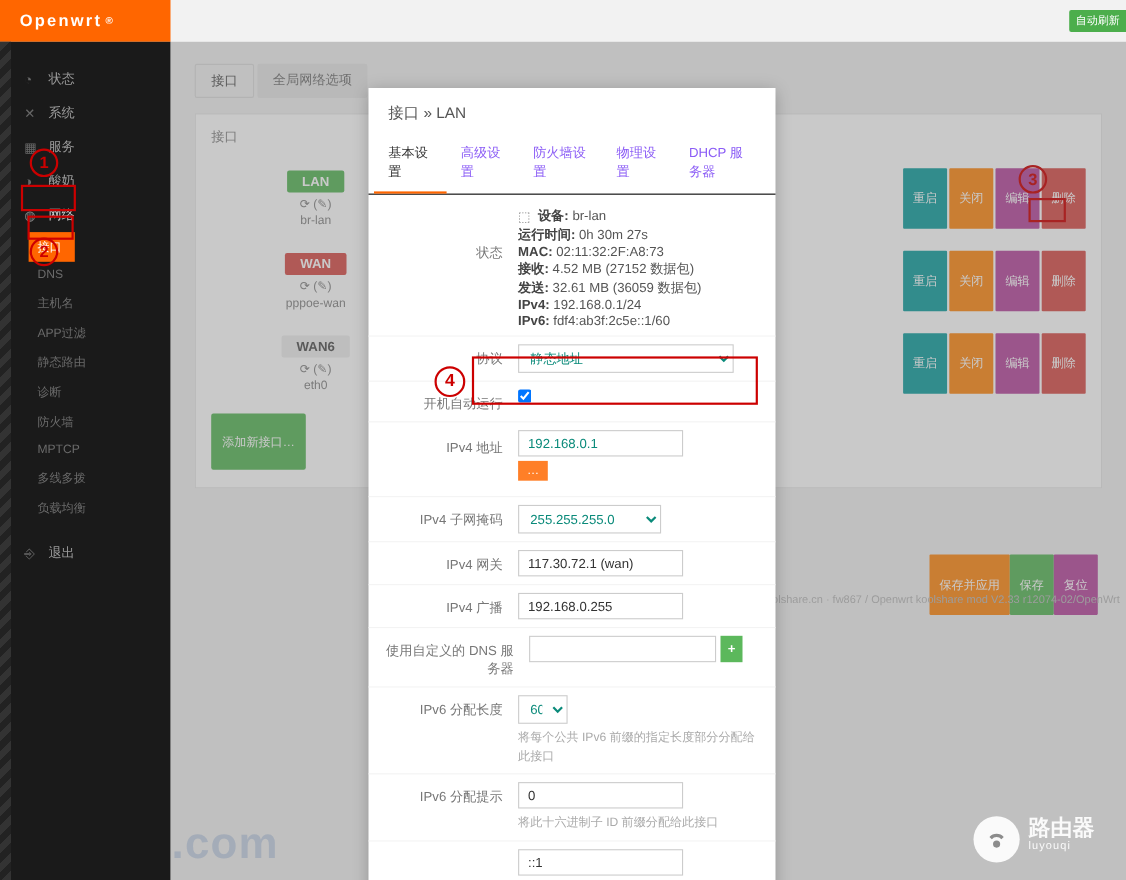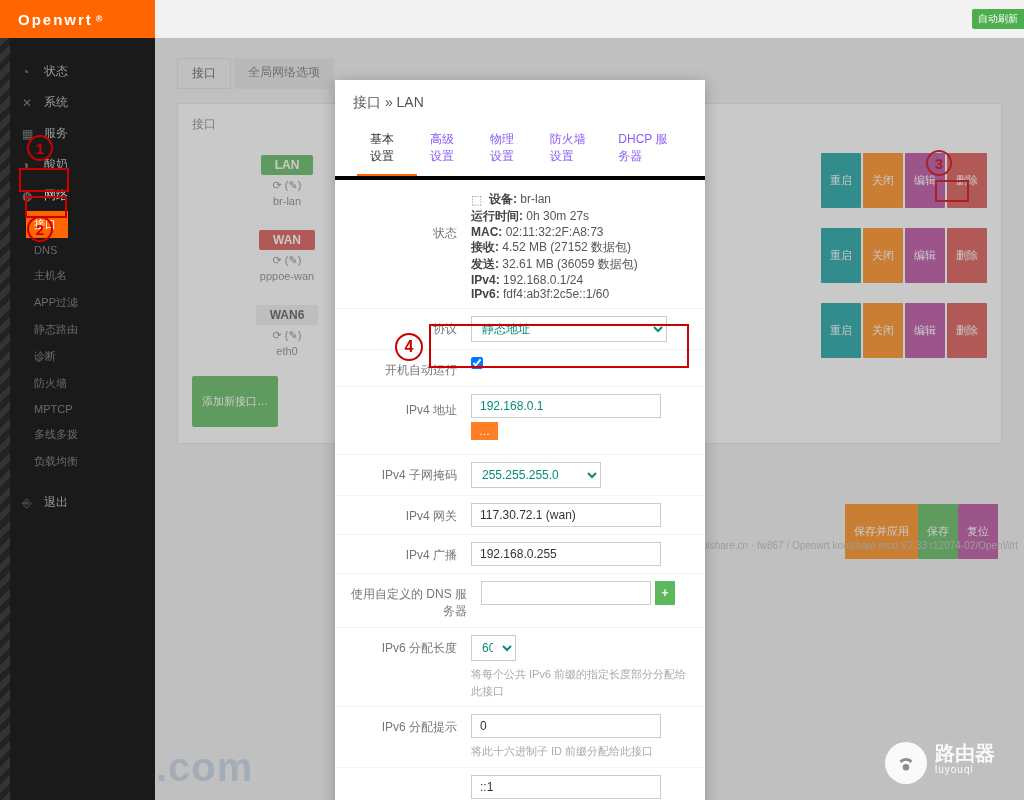--- a/index.html
+++ b/index.html
@@ -32,30 +32,30 @@
 .btn-sm{color:#fff;font-size:11px;padding:20px 9px;border-radius:1px;cursor:pointer}
 .b-teal{background:#17a2a2}.b-orange{background:#ff8c1a}.b-magenta{background:#b84da0}.b-red{background:#d9534f}.b-green{background:#5cb85c}
 .add-iface{background:#5cb85c;color:#fff;font-size:11px;padding:18px 10px;display:inline-block;margin-top:8px;border-radius:2px}
 .marker3{position:absolute;right:72px;top:112px;width:26px;height:26px;border:2px solid #c00;border-radius:50%;color:#c00;font-weight:bold;display:flex;align-items:center;justify-content:center;font-size:15px;z-index:3}
 .box3{position:absolute;right:55px;top:142px;width:34px;height:22px;border:2px solid #c00;z-index:3}
 .bottom-actions{position:absolute;right:26px;top:466px;display:flex;gap:0}
 .footer{position:absolute;left:160px;right:6px;top:502px;text-align:right;color:#bbb;font-size:10px}
 .overlay{position:absolute;left:155px;top:38px;right:0;bottom:0;background:rgba(100,100,100,.35);z-index:8}
 .modal{position:absolute;left:335px;top:80px;width:370px;background:#fff;z-index:10;box-shadow:0 3px 14px rgba(0,0,0,.25)}
 .modal-title{padding:14px 18px 10px;color:#555;font-size:14px}
-.modal-tabs{display:flex;border-bottom:4px solid #000000;padding:0 22px}
+.modal-tabs{display:flex;border-bottom:1px solid #000000;padding:0 5px}
 .modal-tab{padding:9px 13px;font-size:12px;color:#8b5cf6;cursor:pointer}
 .modal-tab.active{color:#333;border-bottom:2px solid #ff6600}
 .modal-body{padding:4px 0 10px}
 .frow{display:flex;align-items:flex-start;padding:7px 16px;border-top:1px solid #f3f3f3}
 .frow:first-child{border-top:none}
 .flabel{width:120px;text-align:right;color:#777;font-size:12px;padding-right:14px;padding-top:5px;flex-shrink:0}
 .fval{flex:1;font-size:12px;color:#555}
 .fval b{font-weight:bold;color:#444}
-.input{border:1px solid #ccc;padding:4px 8px;font-size:12px;width:190px;color:#333}
+.input{border:1px solid #ccc;padding:4px 8px;font-size:12px;width:150px;color:#333}
 .input.teal{color:#0a8a7a}
 .select{border:1px solid #ccc;padding:4px 6px;font-size:12px;width:196px;color:#0a8a7a;background:#fff}
 .select-sm{border:1px solid #ccc;padding:4px 6px;font-size:12px;width:45px;color:#0a8a7a;background:#fff}
 .hint{color:#aaa;font-size:11px;margin-top:5px;line-height:1.5}
 .plus{background:#5cb85c;color:#fff;width:20px;height:24px;display:inline-flex;align-items:center;justify-content:center;font-weight:bold;margin-left:4px;vertical-align:top}
 .dots{background:#ff7f27;color:#fff;display:inline-block;padding:3px 8px;font-size:11px;margin-top:4px}
 .marker4{position:absolute;left:60px;top:253px;width:28px;height:28px;border:2px solid #c00;border-radius:50%;color:#c00;font-weight:bold;display:flex;align-items:center;justify-content:center;font-size:16px}
 .box4{position:absolute;left:94px;top:244px;width:260px;height:44px;border:2px solid #c00}
 .watermark{position:absolute;left:0;bottom:10px;font-size:40px;font-weight:bold;color:rgba(70,120,190,.25);letter-spacing:1px;z-index:2}
 .wm-router{position:absolute;right:29px;bottom:16px;display:flex;align-items:flex-start;color:#fff;z-index:20;opacity:.92}
@@ -186,22 +186,22 @@
   <div class="footer">Powered by koolshare.cn · fw867 / Openwrt koolshare mod V2.33 r12074-02/OpenWrt</div>
 </div>
 
 <div class="overlay"></div>
 
 <div class="modal">
   <div class="modal-title">接口 » LAN</div>
   <div class="modal-tabs">
     <div class="modal-tab active">基本设置</div>
     <div class="modal-tab">高级设置</div>
+    <div class="modal-tab">防火墙设置</div>
     <div class="modal-tab">物理设置</div>
-    <div class="modal-tab">防火墙设置</div>
     <div class="modal-tab">DHCP 服务器</div>
   </div>
   <div class="modal-body">
 
     <div class="frow">
       <div class="flabel" style="padding-top:34px">状态</div>
       <div class="fval">
         <span class="status-ico">⬚</span><b>设备:</b> <span>br-lan</span><br>
         <b>运行时间:</b> <span>0h 30m 27s</span><br>
         <b>MAC:</b> <span>02:11:32:2F:A8:73</span><br>

